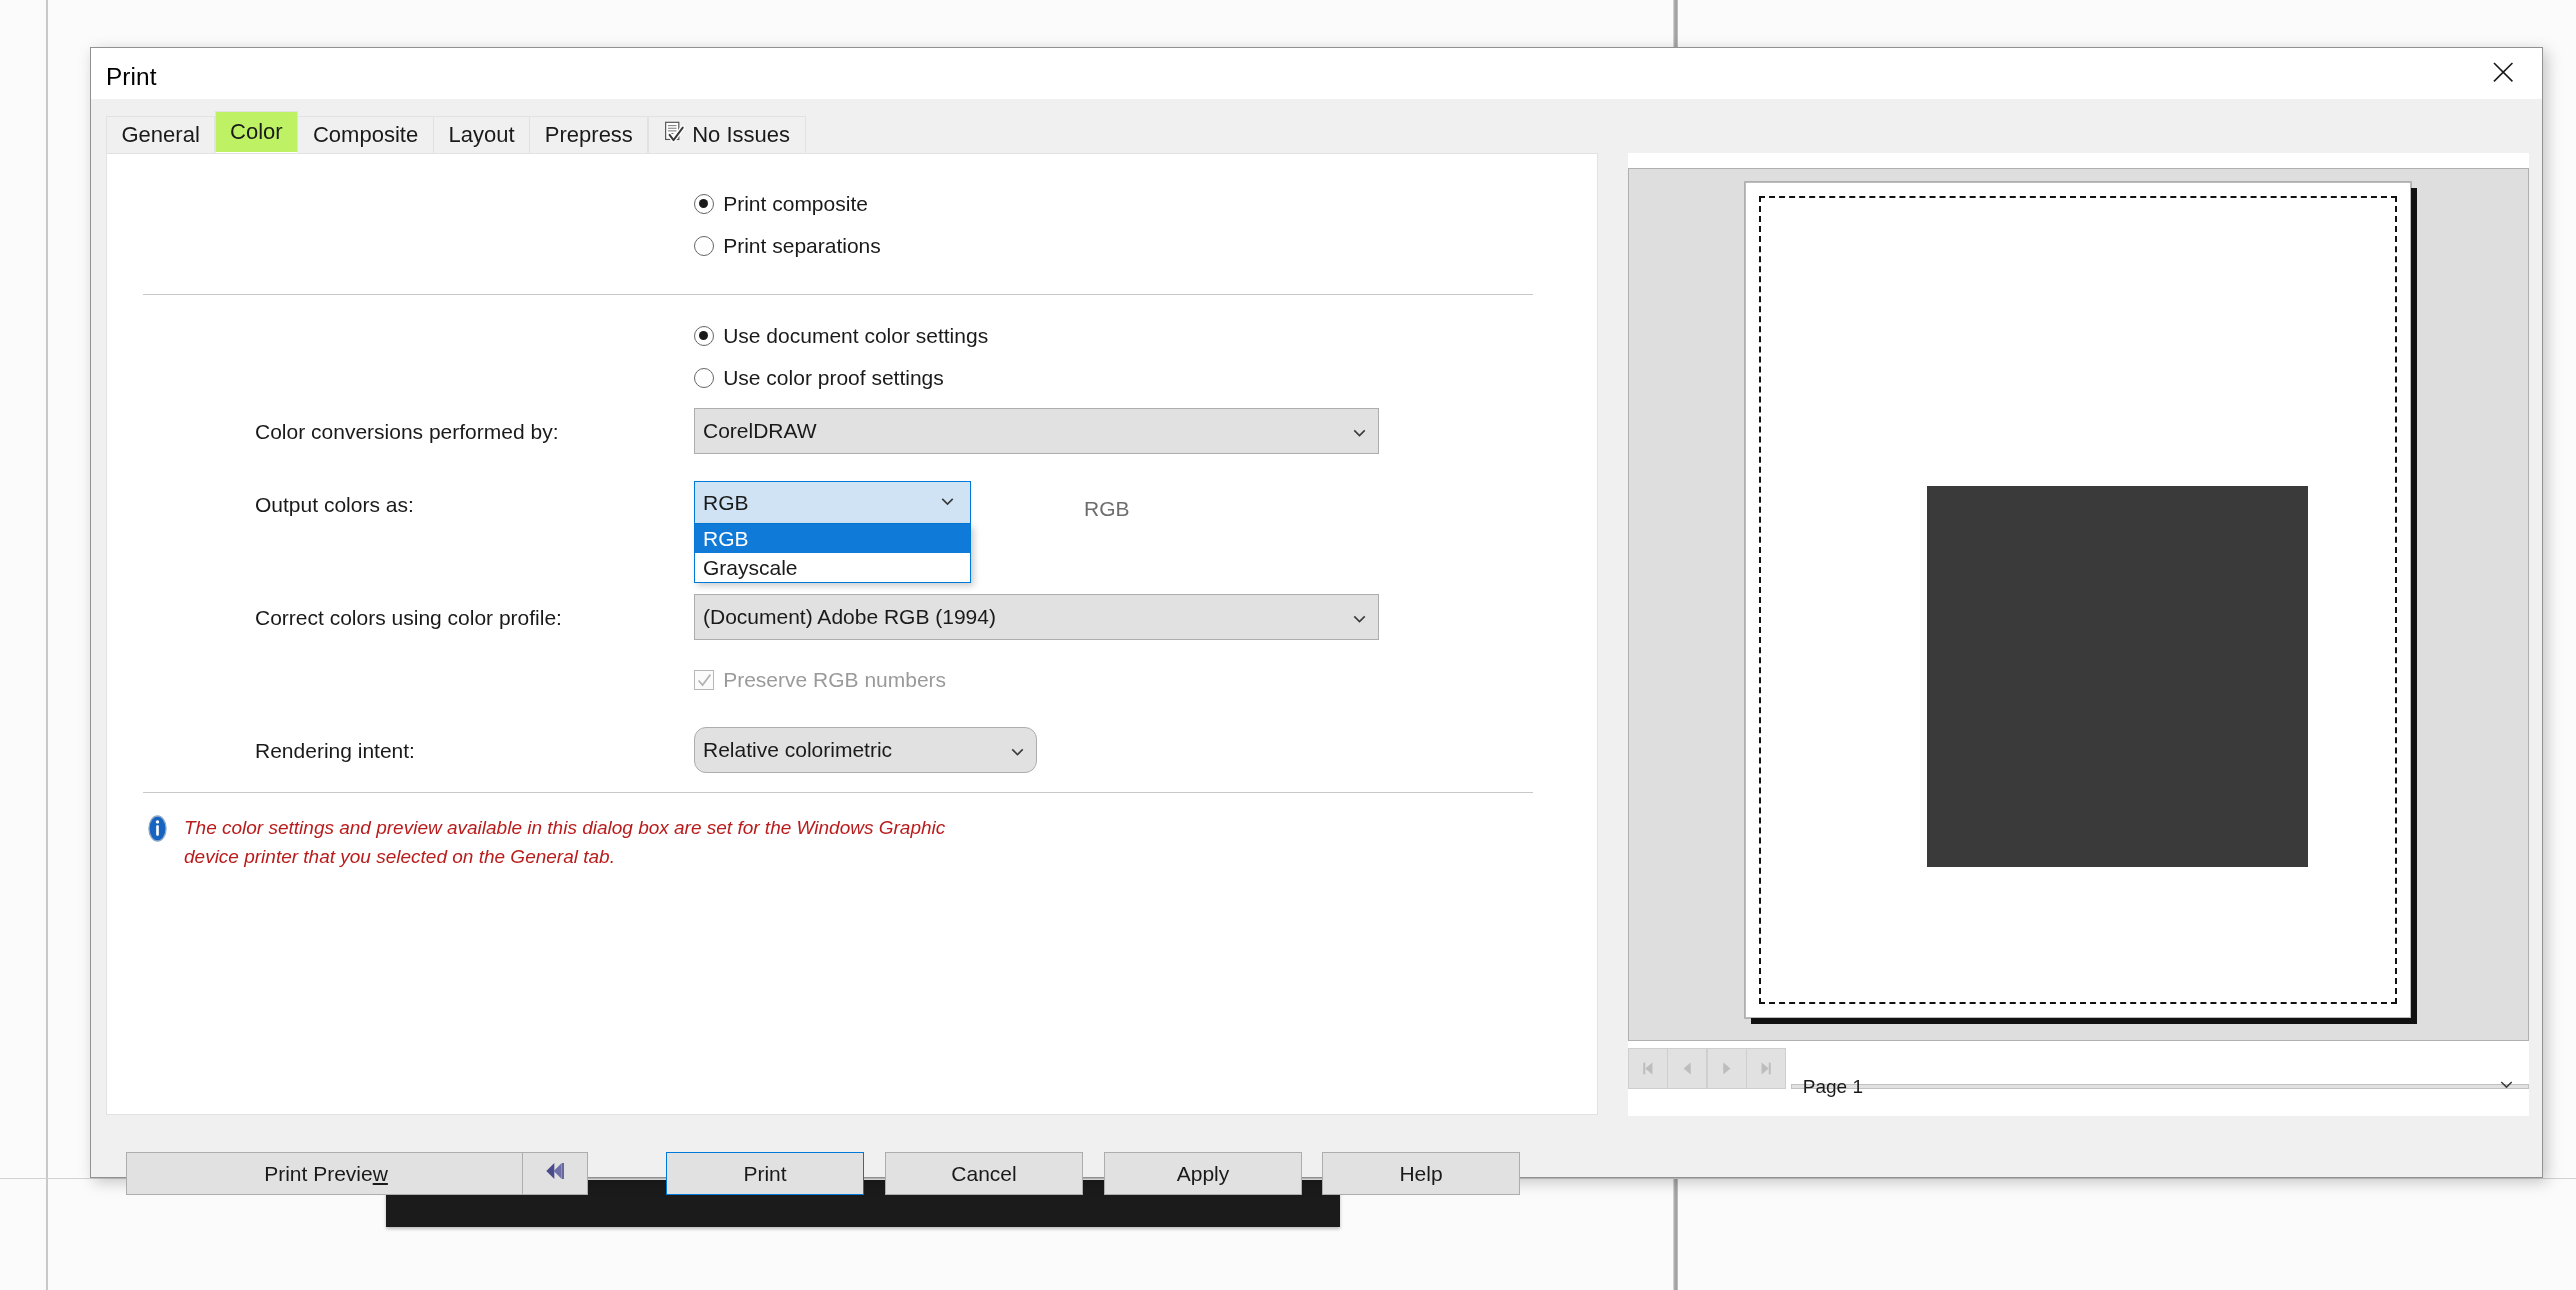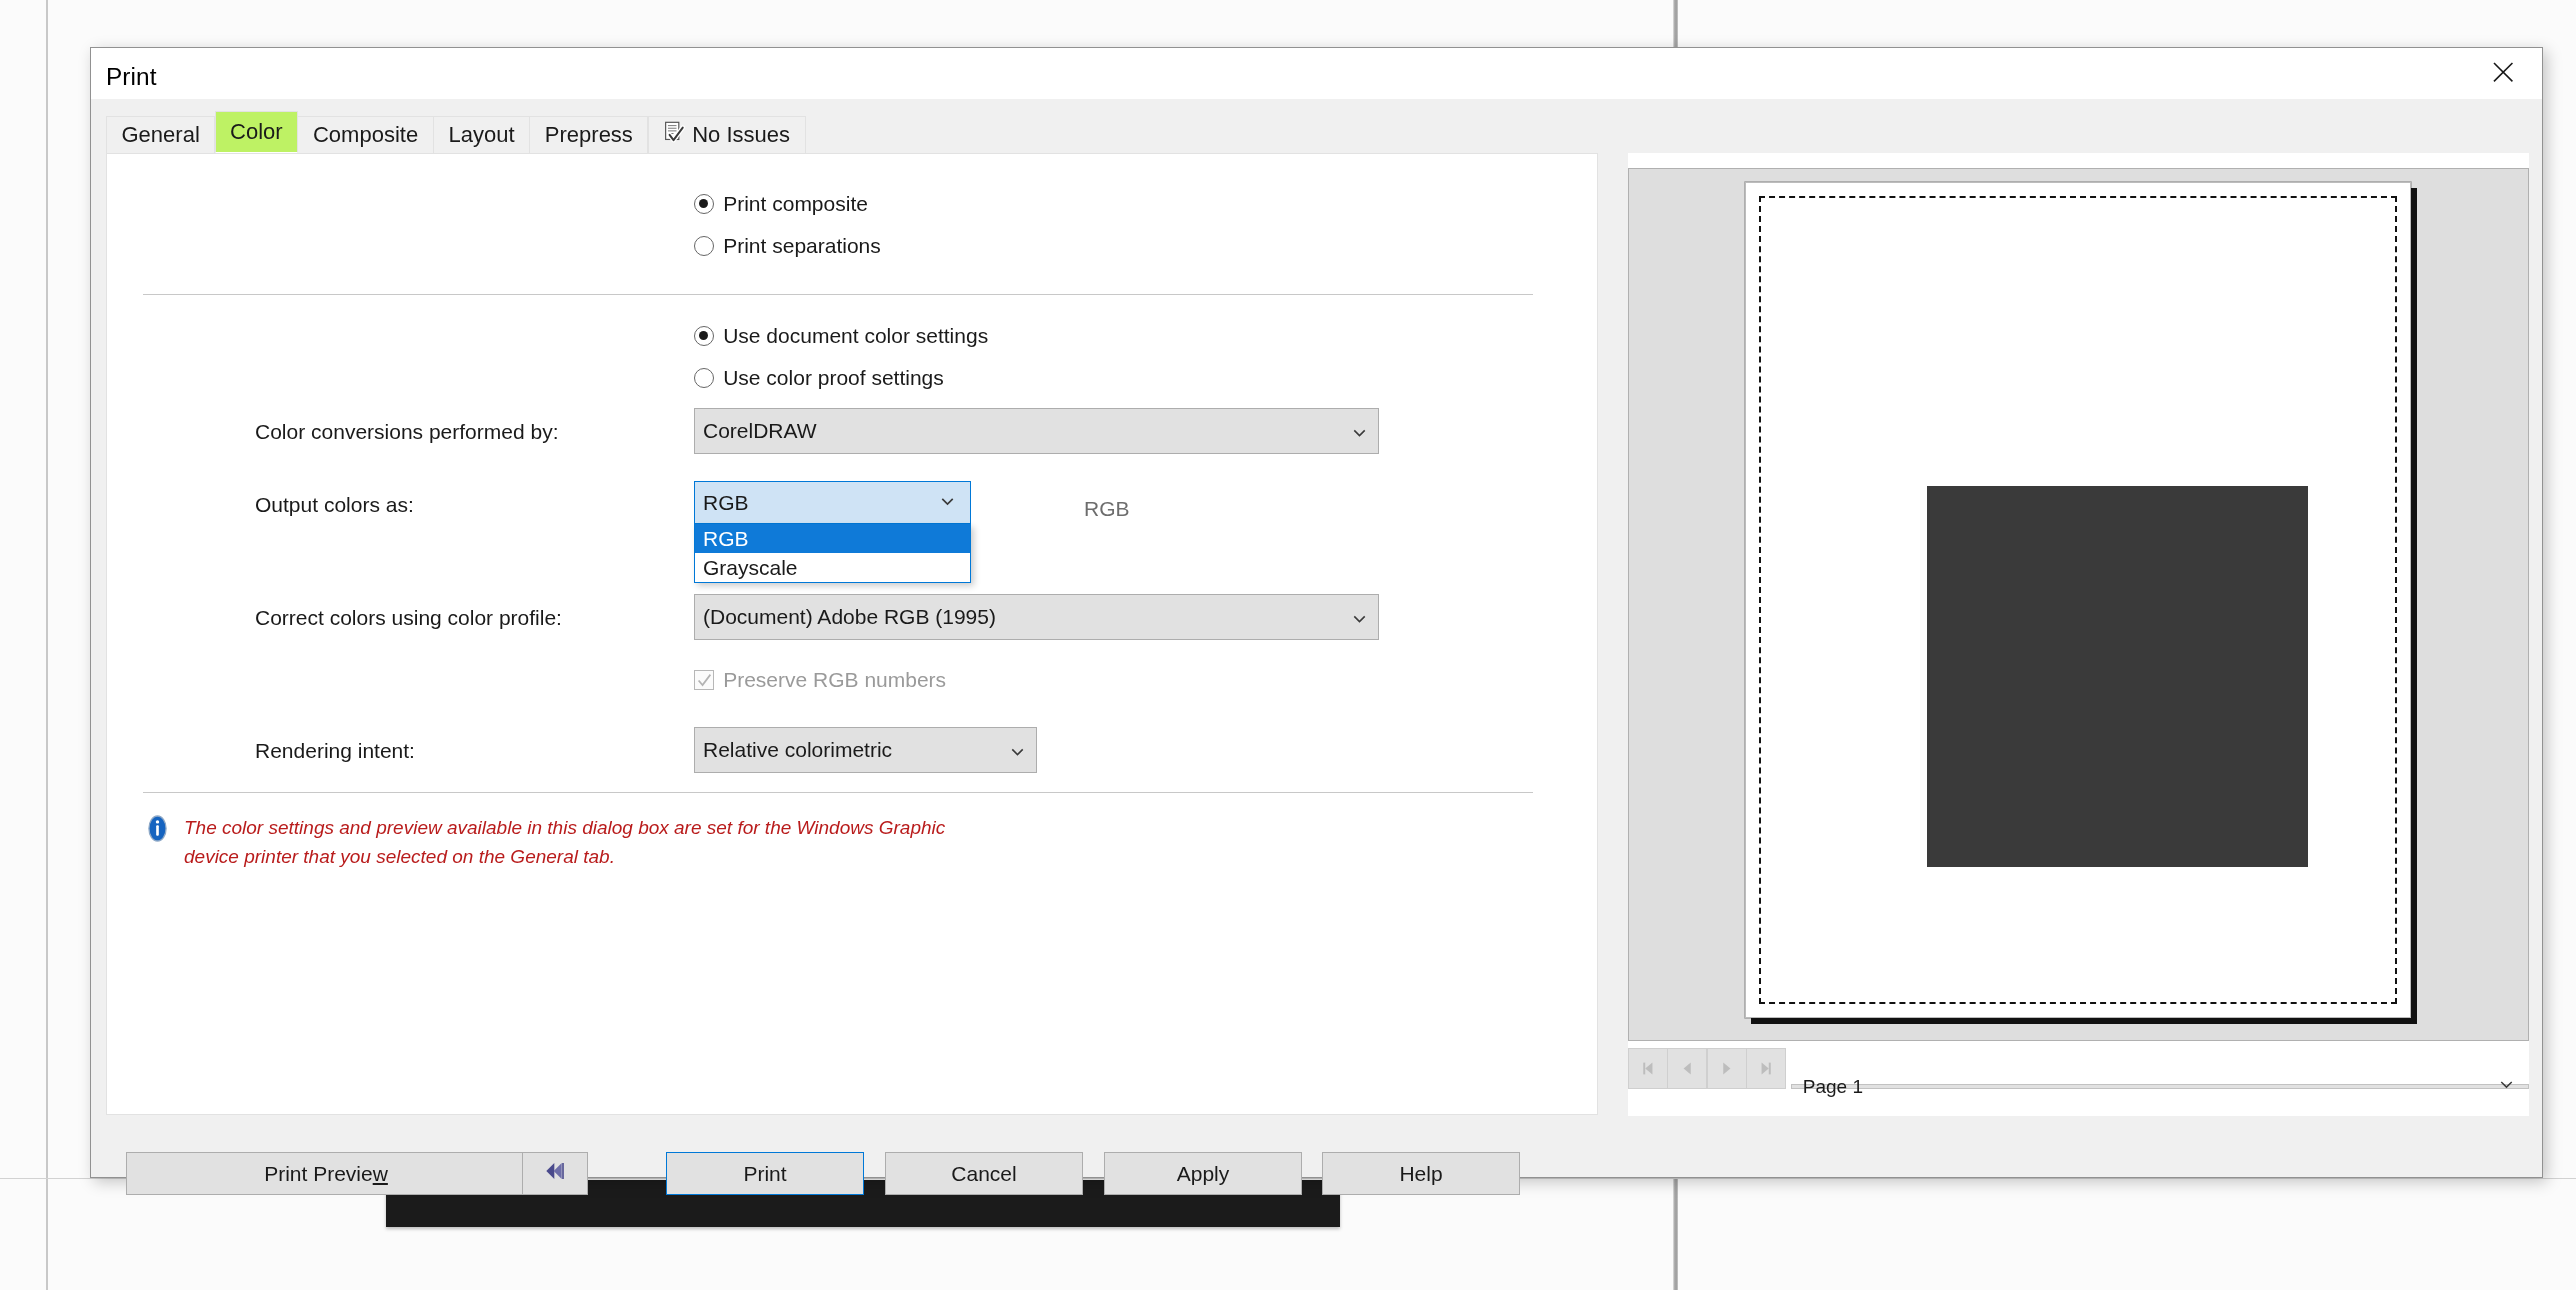--- a/index.html
+++ b/index.html
@@ -380,39 +380,39 @@
         <div class="combo-opt sel">
           <span>RGB</span>
         </div>
         <div class="combo-opt">
           <span>Grayscale</span>
         </div>
       </div>
 
       <div class="field-label" style="left:148px; top:452px;">Correct colors using color profile:</div>
       <div class="combo" style="left:587px; top:440px; width:685px; height:46px;">
-        <span>(Document) Adobe RGB (1995)</span>
+        <span>(Document) Adobe RGB (1994)</span>
         <span class="chev">
           <svg width="17" height="17" viewBox="0 0 26 26" aria-hidden="true">
             <polyline points="5,9 13,17 21,9" fill="none" stroke="#3a3a3a" stroke-width="2.4"></polyline>
           </svg>
         </span>
       </div>
 
       <div class="checkbox-row" style="left:587px; top:514px;">
         <span class="checkbox">
           <svg width="17" height="17" viewBox="0 0 26 26" aria-hidden="true">
             <polyline points="4,13 10,20 22,4" fill="none" stroke="#b3b3b3" stroke-width="2.6"></polyline>
           </svg>
         </span>
         <span>Preserve RGB numbers</span>
       </div>
 
       <div class="field-label" style="left:148px; top:585px;">Rendering intent:</div>
-      <div class="combo" style="left:587px; top:573px; width:343px; height:46px;">
+      <div class="combo" style="left:587px; top:573px; width:343px; height:46px;border-radius:12px;">
         <span>Relative colorimetric</span>
         <span class="chev">
           <svg width="17" height="17" viewBox="0 0 26 26" aria-hidden="true">
             <polyline points="5,9 13,17 21,9" fill="none" stroke="#3a3a3a" stroke-width="2.4"></polyline>
           </svg>
         </span>
       </div>
 
       <div class="hr" style="left:36px; top:638px; width:1390px;"></div>
 

